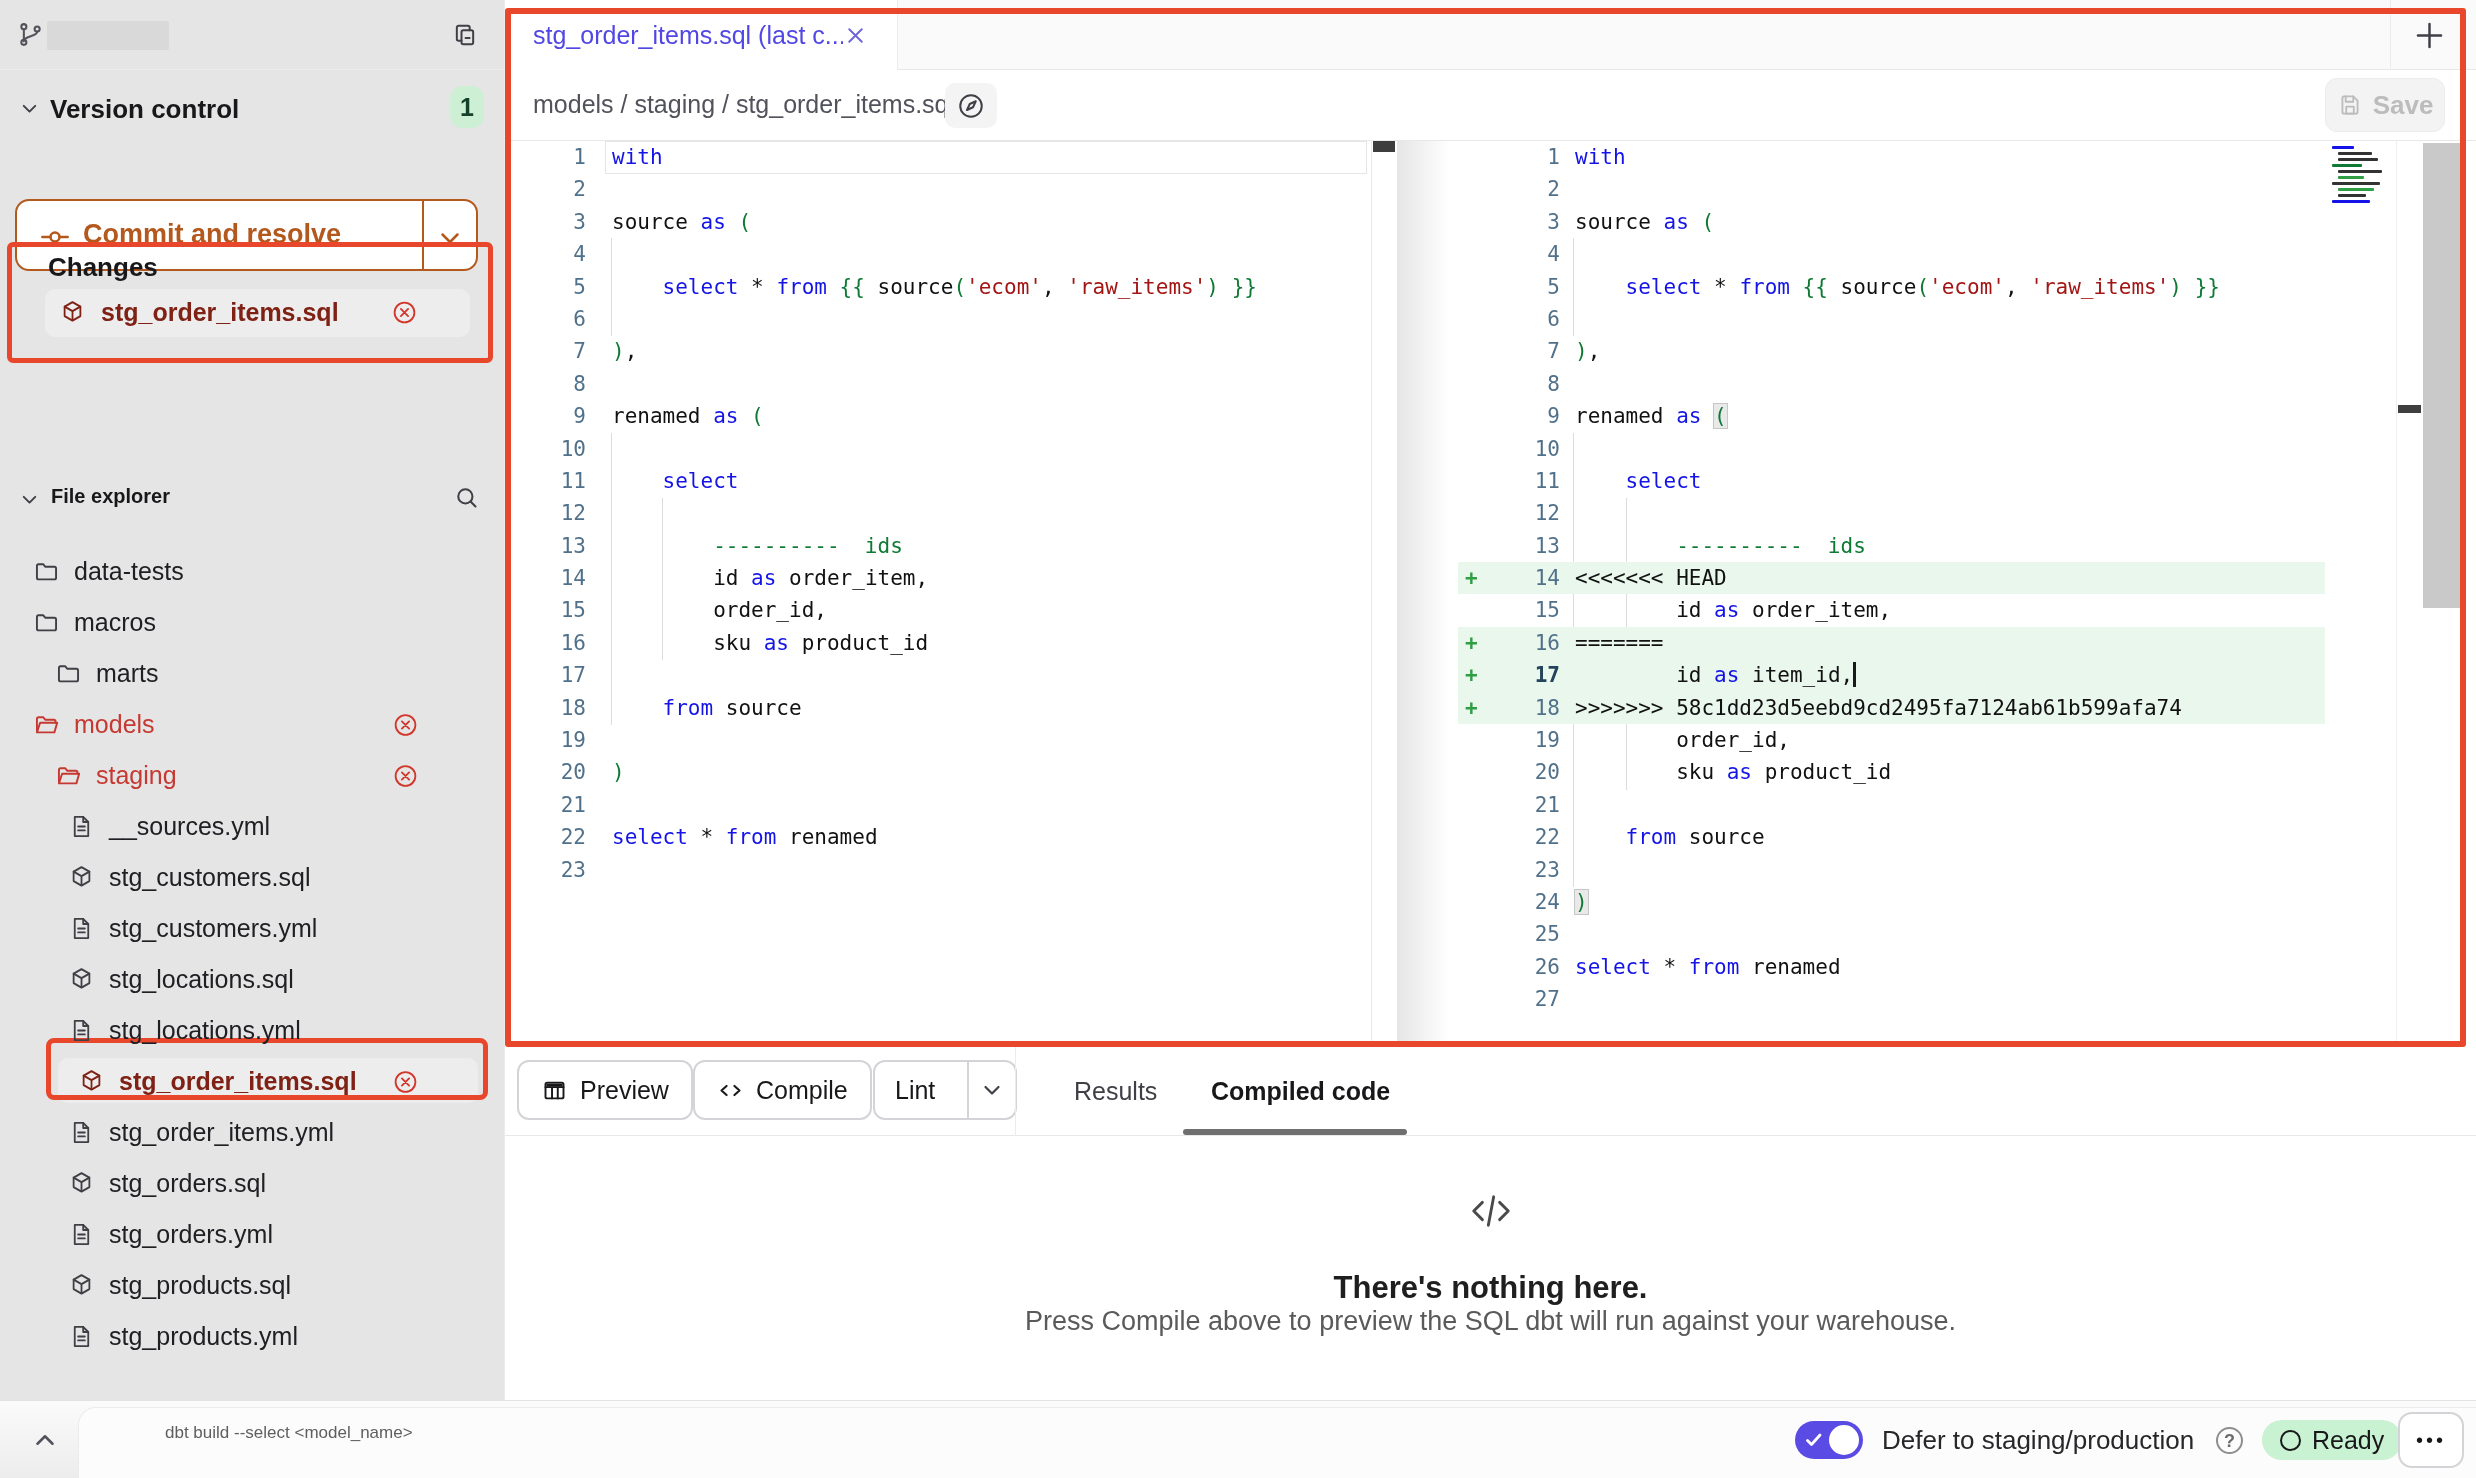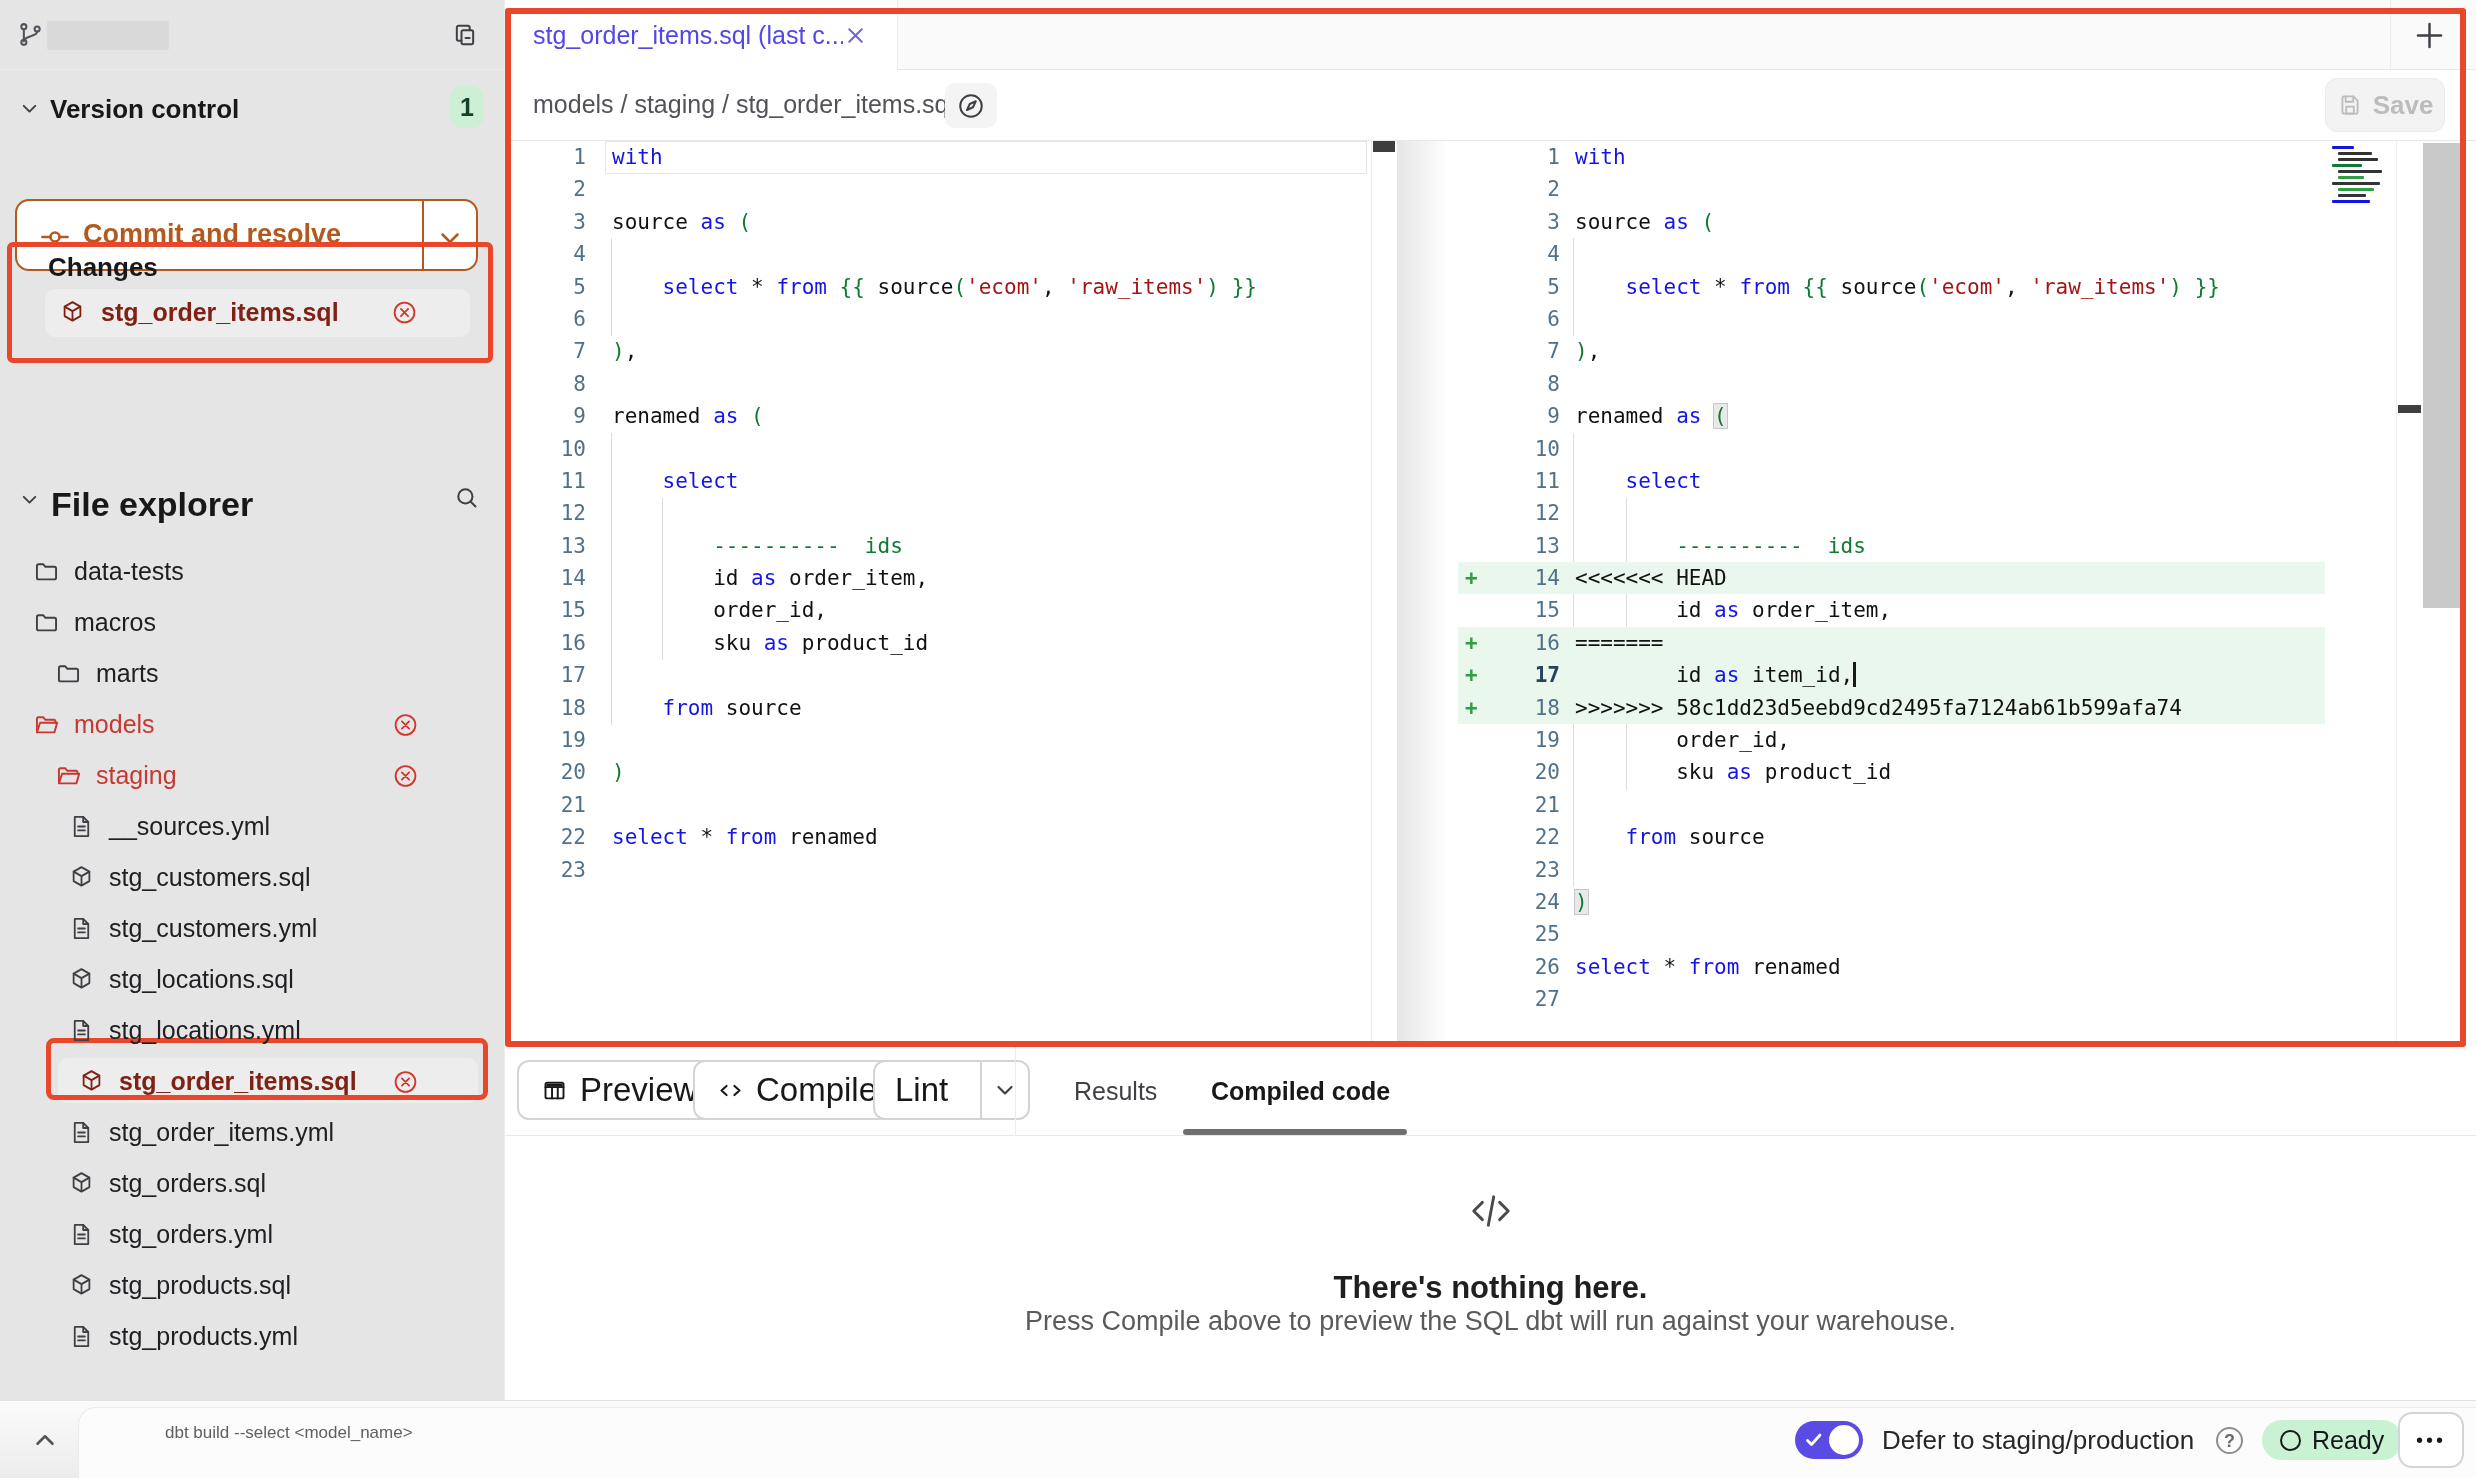--- a/index.html
+++ b/index.html
@@ -27,21 +27,21 @@
   .commit-btn .cicon{position:absolute;left:22px;top:20px;width:32px;height:32px;}
   .commit-btn .clabel{position:absolute;left:66px;top:18px;font-size:27px;font-weight:600;}
   .commit-btn .cdiv{position:absolute;right:52px;top:0;height:100%;border-left:2px solid var(--orange);}
   .commit-btn .cchev{position:absolute;right:11px;top:22px;width:30px;height:30px;}
   .red-box1{position:absolute;left:7px;top:242px;width:486px;height:121px;border:5px solid var(--red);border-radius:6px;pointer-events:none;z-index:5;}
   .changes-title{position:absolute;left:48px;top:252px;font-size:26px;font-weight:700;}
   .changes-pill{position:absolute;left:45px;top:289px;width:425px;height:48px;background:#ededed;border-radius:10px;}
   .changes-pill .ticon{position:absolute;left:14px;top:10px;width:27px;height:27px;color:var(--maroon);}
   .changes-pill .clab{position:absolute;left:56px;top:9px;font-size:25px;font-weight:600;color:var(--maroon);}
   .changes-pill .xicon{position:absolute;right:52px;top:10px;width:27px;height:27px;color:var(--xicon);}
-  .fe-title{position:absolute;left:51px;top:485px;font-size:34px;font-weight:700;}
+  .fe-title{position:absolute;left:51px;top:485px;font-size:20px;font-weight:700;}
   .fe-search{position:absolute;left:453px;top:484px;width:27px;height:27px;color:#3f3f46;}
   #file-tree{position:absolute;left:0;top:546px;width:100%;}
   .trow{position:relative;height:51px;display:flex;align-items:center;font-size:25px;color:#202024;}
   .trow.i1{padding-left:33px;}.trow.i2{padding-left:55px;}.trow.i3{padding-left:68px;}
   .trow .ticon{width:27px;height:27px;margin-right:14px;color:#3f3f46;flex:none;position:relative;z-index:1;}
   .trow .tlabel{position:relative;z-index:1;}
   .trow.red, .trow.red .ticon{color:var(--folder-red);}
   .trow.selected{color:var(--maroon);}
   .trow.selected .ticon{color:var(--maroon);}
   .trow.selected .tlabel{font-weight:600;}
@@ -91,21 +91,21 @@
   .rdiv{position:absolute;left:1891px;top:0;height:906px;border-left:1px solid #efefef;}
   .ov-dash{position:absolute;left:1893px;top:264px;width:23px;height:8px;background:#3f3f3f;}
   .vscroll{position:absolute;left:1918px;top:2px;width:43px;height:465px;background:#c9c9c9;}
   #minimap{position:absolute;left:1823px;top:2px;width:64px;height:58px;}
   .mm{height:3px;margin:3px 0 0 4px;border-radius:1px;}
 
   #redrect{position:absolute;left:505px;top:8px;width:1961px;height:1039px;border:6px solid var(--red);border-radius:3px;pointer-events:none;z-index:40;}
 
   
   #toolbar{position:absolute;left:505px;top:1047px;width:1971px;height:89px;background:#fff;border-bottom:1px solid var(--line);}
-  .tbtn{position:absolute;top:13px;height:60px;border:2px solid #d4d4d8;border-radius:12px;background:#fff;display:flex;align-items:center;gap:12px;padding:0 22px;font-size:33px;font-weight:500;color:var(--ink);justify-content:center;}
+  .tbtn{position:absolute;top:13px;height:60px;border:2px solid #d4d4d8;border-radius:12px;background:#fff;display:flex;align-items:center;gap:12px;padding:0 22px;font-size:25px;font-weight:500;color:var(--ink);justify-content:center;}
   .tbtn .icon{width:27px;height:27px;}
   #btn-preview{left:12px;} #btn-compile{left:188px;}
   #btn-lint{left:368px;padding:0;}
   #btn-lint .lint-main{padding:0 20px;line-height:56px;}
   #btn-lint .lint-chev{width:48px;height:100%;border-left:2px solid #d4d4d8;display:flex;align-items:center;justify-content:center;}
   #btn-lint .lint-chev .icon{width:26px;height:26px;color:#3f3f46;}
   .toolbar-sep{position:absolute;left:510px;top:0;height:89px;border-left:1px solid #ececec;}
   .rtab{position:absolute;top:0;height:89px;line-height:89px;font-size:25px;color:#3f3f46;}
   #tab-results{left:569px;}
   #tab-compiled{left:706px;font-weight:600;color:var(--ink);}

